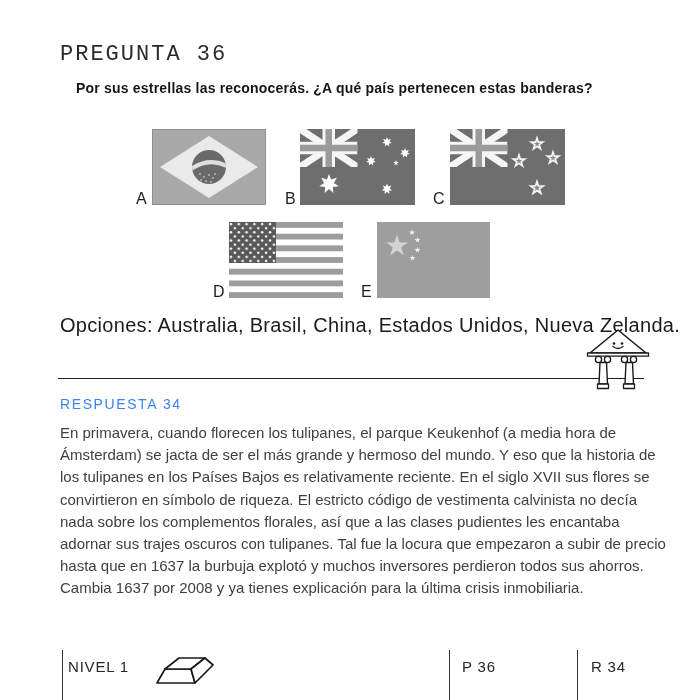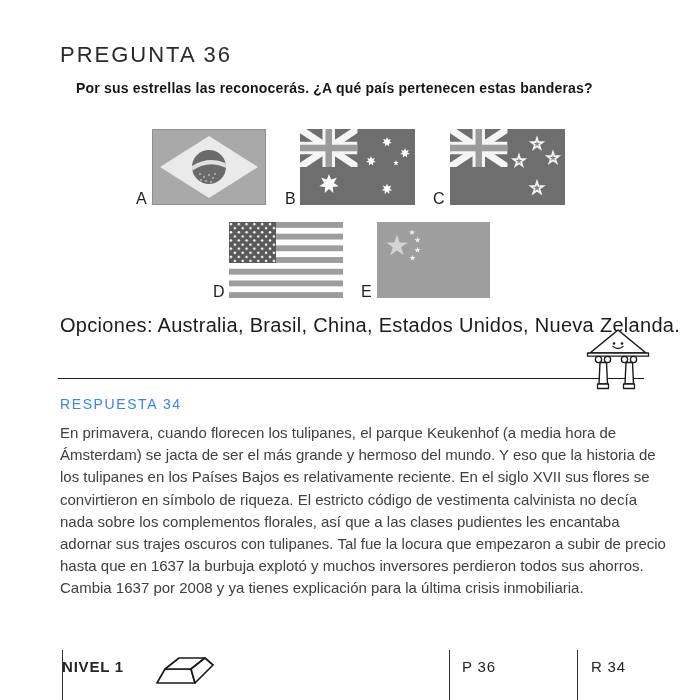--- a/index.html
+++ b/index.html
@@ -1,21 +1,21 @@
 <!DOCTYPE html>
 <html><head>
 <meta charset="utf-8">
 <style>
   html,body{margin:0;padding:0;}
   body{
     width:700px;height:700px;position:relative;background:#ffffff;
     font-family:"Liberation Sans", sans-serif;color:#1d1d1d;overflow:hidden;
   }
   .abs{position:absolute;}
-  .q-title{left:60px;top:42px;font-size:22px;font-weight:300;letter-spacing:2px;color:#2a2a2a;}
+  .q-title{left:60px;top:42px;font-size:22px;font-weight:300;letter-spacing:2px;color:#2a2a2a;font-family:Liberation Mono, monospace;}
   .q-prompt{left:60px;top:80px;font-size:14px;font-weight:700;letter-spacing:.2px;color:#161616;margin-left:16px;}
   .flag{position:absolute;}
   .flag-label{position:absolute;font-size:16px;color:#1d1d1d;}
   .options-line{left:60px;top:314px;font-size:20px;letter-spacing:.3px;color:#1c1c1c;}
   .divider{left:58px;top:378px;width:586px;height:0;border-top:1.5px solid #1e1e1e;}
   .temple{left:586px;top:326px;z-index:5;}
   .a-title{left:60px;top:396px;font-size:14px;letter-spacing:1.6px;color:#3b82f6;}
   .a-body{left:60px;top:422px;width:606px;font-size:15px;line-height:22.2px;color:#404040;}
   .v-line{position:absolute;width:1.4px;height:50px;top:650px;background:#333;}
   .f-label{position:absolute;top:658px;font-size:15px;letter-spacing:.8px;color:#262626;}
@@ -148,21 +148,21 @@
     <circle cx="28" cy="17.5" r="1.3" fill="#1a1a1a"></circle>
     <circle cx="36" cy="17.5" r="1.3" fill="#1a1a1a"></circle>
     <path d="M27,20.5 Q32,24.5 37,20.5" stroke="#1a1a1a" stroke-width="1.3" fill="none" stroke-linecap="round"></path>
   </g>
 </svg>
 
 <div class="abs a-title">RESPUESTA 34</div>
 <div class="abs a-body">En primavera, cuando florecen los tulipanes, el parque Keukenhof (a media hora de Ámsterdam) se jacta de ser el más grande y hermoso del mundo. Y eso que la historia de los tulipanes en los Países Bajos es relativamente reciente. En el siglo XVII sus flores se convirtieron en símbolo de riqueza. El estricto código de vestimenta calvinista no decía nada sobre los complementos florales, así que a las clases pudientes les encantaba adornar sus trajes oscuros con tulipanes. Tal fue la locura que empezaron a subir de precio hasta que en 1637 la burbuja explotó y muchos inversores perdieron todos sus ahorros. Cambia 1637 por 2008 y ya tienes explicación para la última crisis inmobiliaria.</div>
 
 <div class="v-line" style="left:62px;"></div>
-<span class="f-label" style="left:62px;font-weight:bold;">NIVEL 1</span>
+<span class="f-label" style="left:68px;">NIVEL 1</span>
 <svg class="abs ingot" width="68" height="36" viewBox="0 0 68 36">
   <g stroke="#1a1a1a" fill="#ffffff" stroke-width="1.7" stroke-linejoin="round">
     <polygon points="6,31 14,17 40,17 44,31"></polygon>
     <polygon points="14,17 28,6 54,6 40,17"></polygon>
     <polygon points="40,17 54,6 62,13 44,31"></polygon>
   </g>
 </svg>
 <div class="v-line" style="left:449px;"></div>
 <span class="f-label" style="left:462px;">P 36</span>
 <div class="v-line" style="left:577px;"></div>

